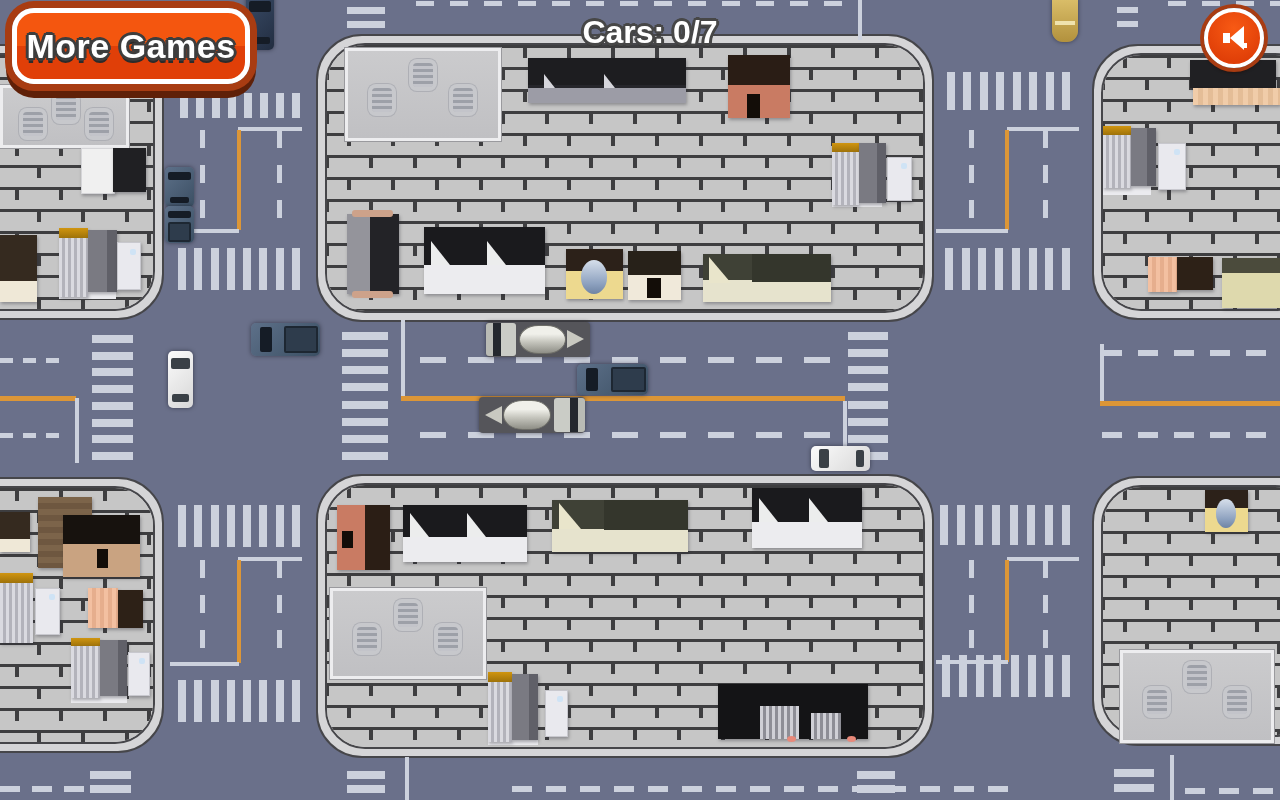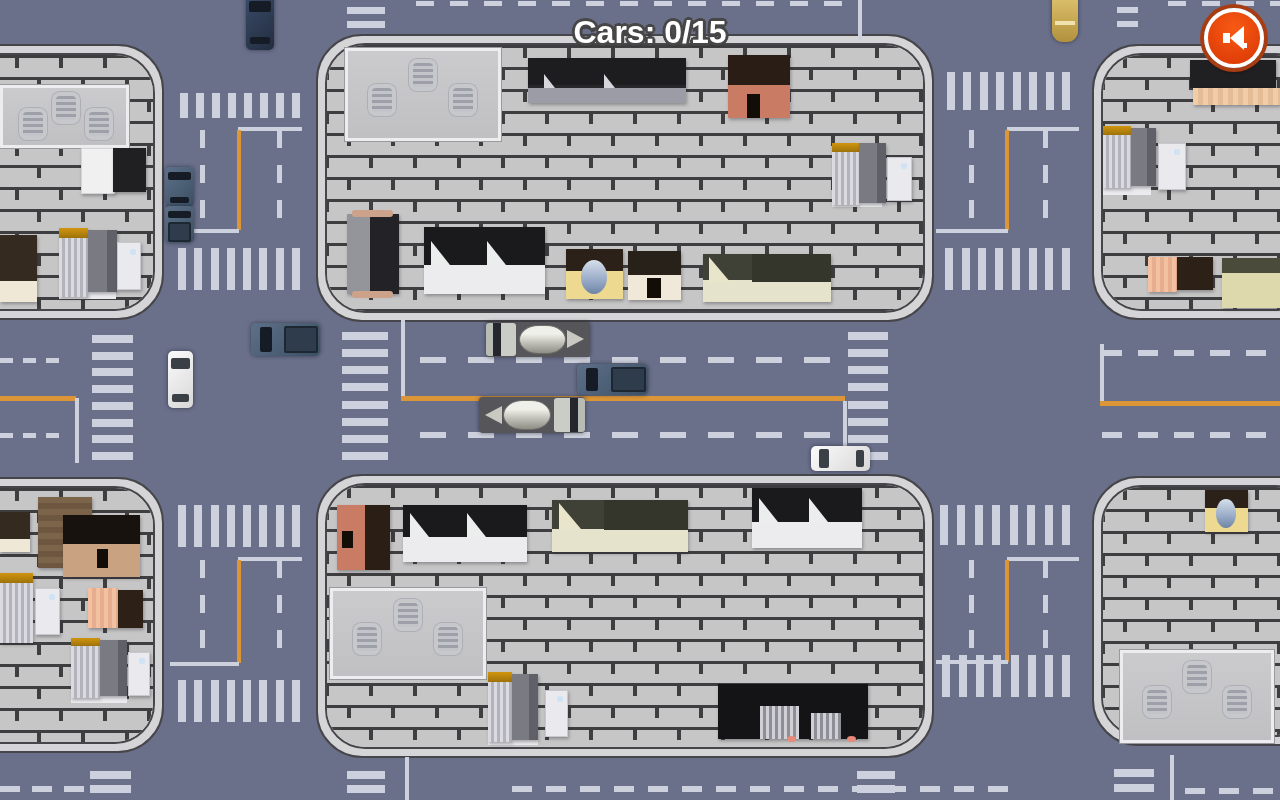--- a/index.html
+++ b/index.html
@@ -538,21 +538,24 @@
         <span class="cone"></span>
         <span class="drum"></span>
         <span class="cab"></span>
       </div>
       <div class="veh t-sedan c-white o-h" style="left: 811px; top: 446px; width: 59px; height: 25px; position: absolute;">
         <span class="glass g1"></span>
         <span class="glass g2"></span>
       </div>
     </div>
   <div class="hud">
-    <div class="cars-counter">Cars: 0/15</div>
+    <button class="more-games">
+      <span class="mg-label">More Games</span>
+    </button>
+    <div class="cars-counter">Cars: 0/7</div>
     <button class="sound-btn">
       <svg width="32" height="32" viewBox="0 0 32 32">
         <path d="M5 11 h7 v10 H5 Z M12 16 L26 4 V28 L12 16 Z" fill="#ffffff"></path>
         <rect x="24" y="21" width="5" height="5" fill="#ffffff"></rect>
       </svg>
     </button>
   </div>
 </div>
 
 </body></html>

